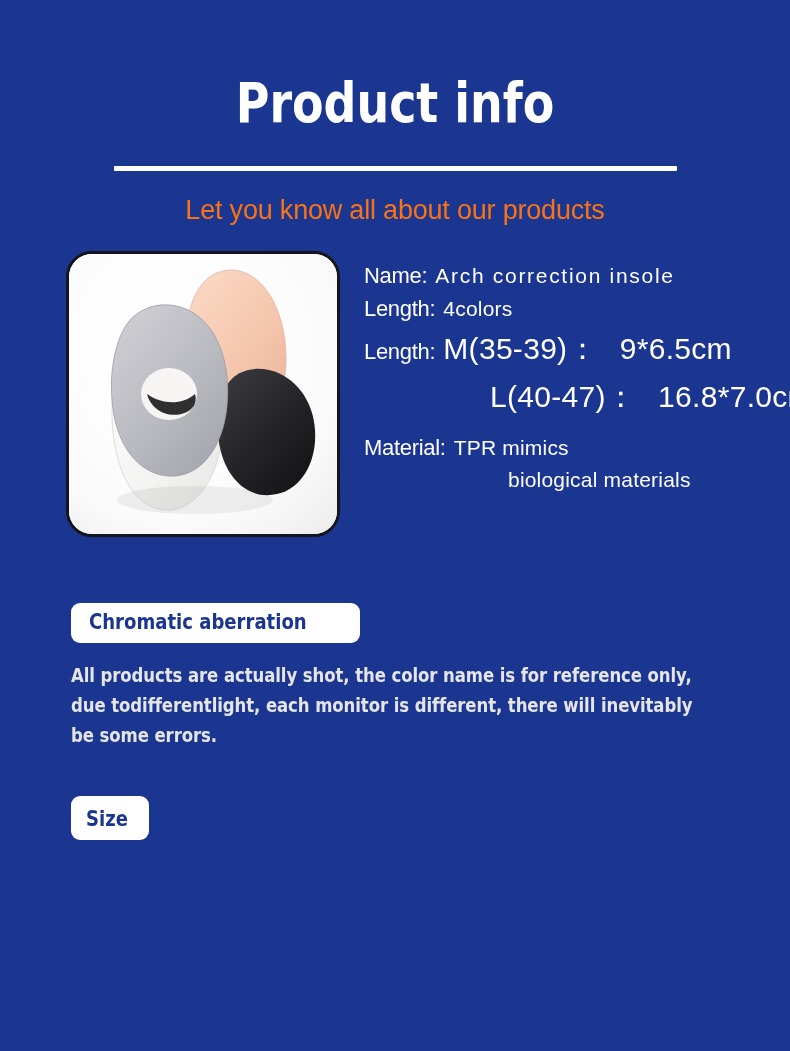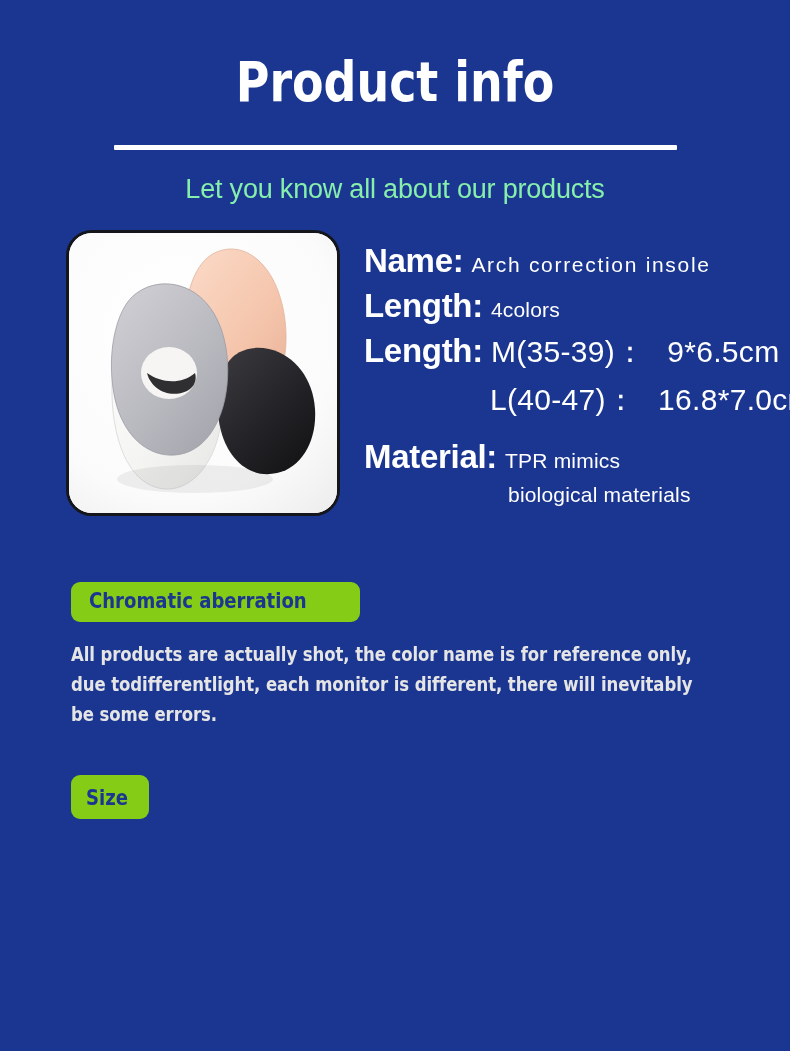--- a/index.html
+++ b/index.html
@@ -11,21 +11,21 @@
     height: 1051px;
     background: #1b3691;
     font-family: "Liberation Sans", sans-serif;
     overflow: hidden;
     position: relative;
   }
 
   
   .header {
     text-align: center;
-    padding-top: 52px;
+    padding-top: 73px;
   }
   .title {
     font-family: "DejaVu Sans", sans-serif;
     font-weight: bold;
     font-size: 56px;
     line-height: 60px;
     color: #ffffff;
     letter-spacing: 0px;
     transform: scaleX(0.82);
     transform-origin: center;
@@ -40,21 +40,21 @@
     width: 563px;
     height: 5px;
     background: #ffffff;
     border-radius: 1px;
   }
   .subtitle {
     margin: 0;
     padding-top: 22px;
     font-size: 27px;
     line-height: 34px;
-    color: #86efac;
+    color: #f97316;
     font-weight: normal;
     letter-spacing: -0.2px;
   }
 
   
   .product-row {
     margin-top: 24px;
     padding-left: 66px;
     display: flex;
     align-items: flex-start;
@@ -79,22 +79,22 @@
     color: #ffffff;
     flex: 1 1 auto;
   }
   .spec-line {
     display: flex;
     align-items: baseline;
     margin-bottom: 7px;
     white-space: nowrap;
   }
   .spec-key {
-    font-size: 33px;
-    font-weight: bold;
+    font-size: 22px;
+    font-weight: normal;
     letter-spacing: -0.3px;
   }
   .spec-val {
     font-size: 21px;
     margin-left: 8px;
     letter-spacing: 0.2px;
   }
   .spec-val.wide  { letter-spacing: 1.7px; text-align: right; }
   .spec-val.num   { font-size: 30px; letter-spacing: 0.3px; }
   .spec-indent-1 { margin-left: 118px; }
@@ -105,21 +105,21 @@
   
   .notice {
     padding-left: 71px;
     padding-right: 40px;
   }
   .notice.chromatic { margin-top: 66px; }
   .notice.size      { margin-top: 46px; }
 
   .badge {
     display: inline-block;
-    background: #84cc16;
+    background: #ffffff;
     border-radius: 9px;
     color: #1b3691;
     font-family: "DejaVu Sans", sans-serif;
     font-weight: bold;
     font-size: 21px;
     line-height: 23px;
     padding: 8px 18px 9px 18px;
     transform-origin: left center;
     white-space: nowrap;
   }

